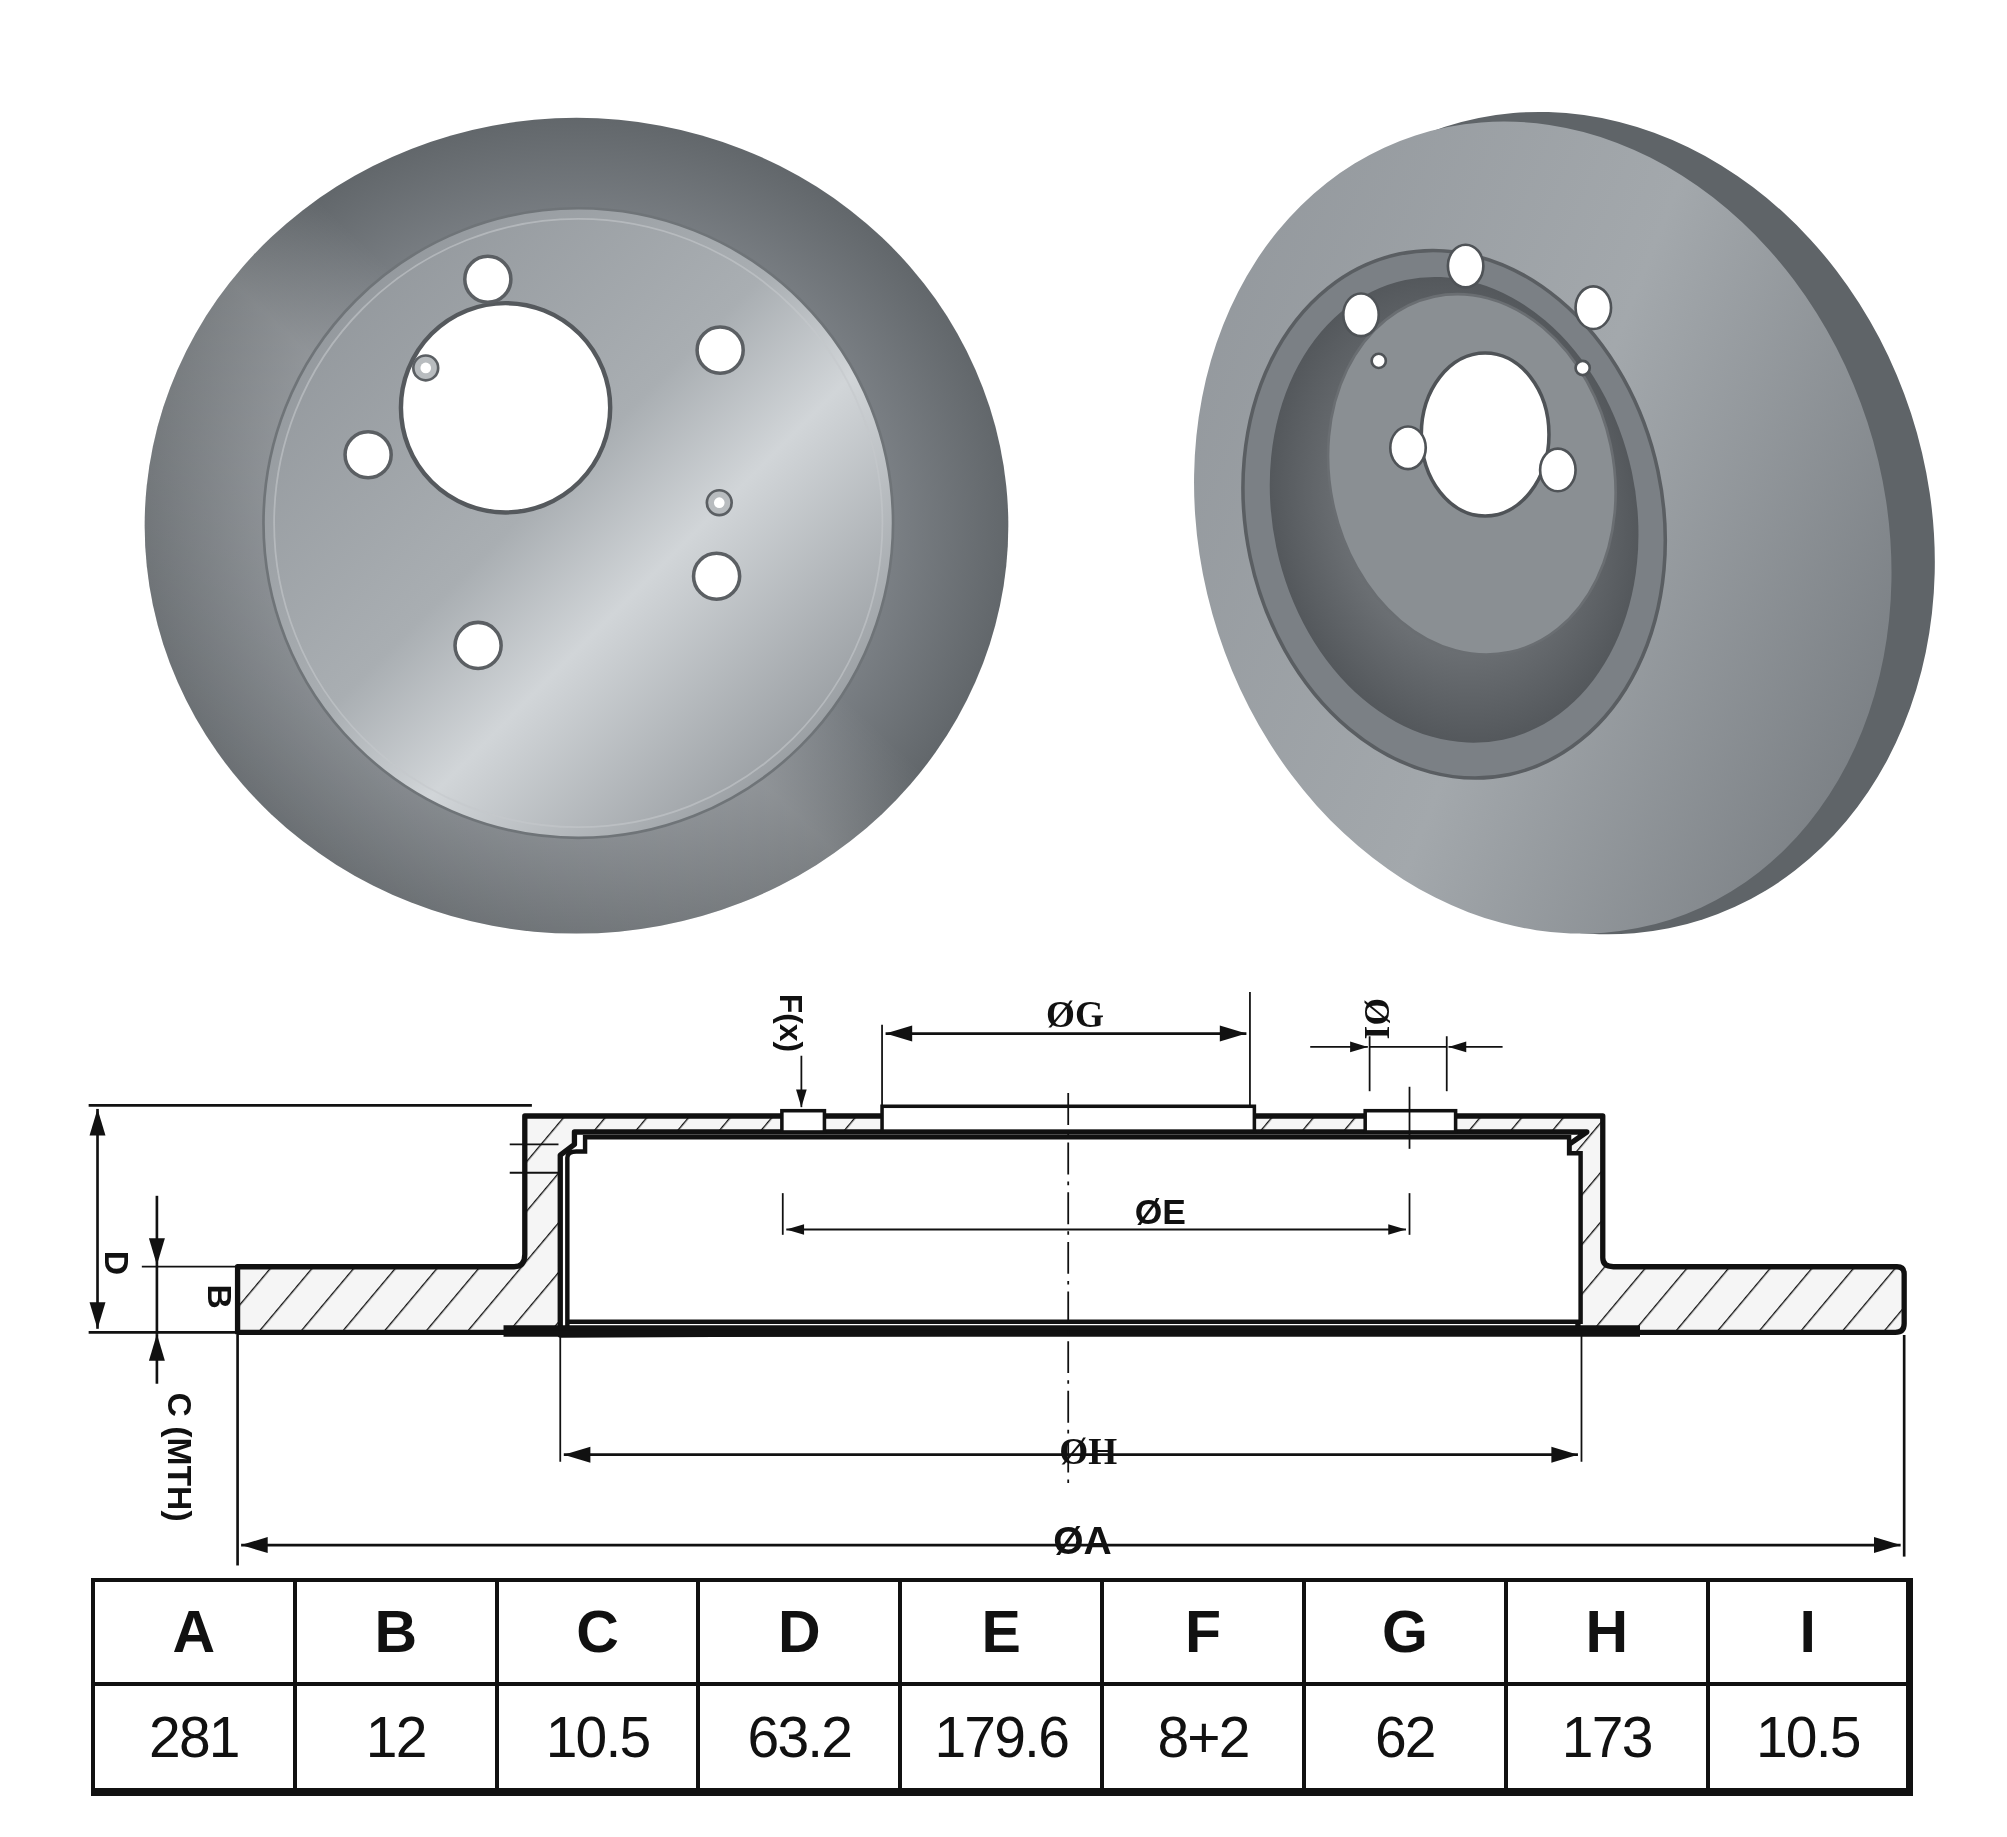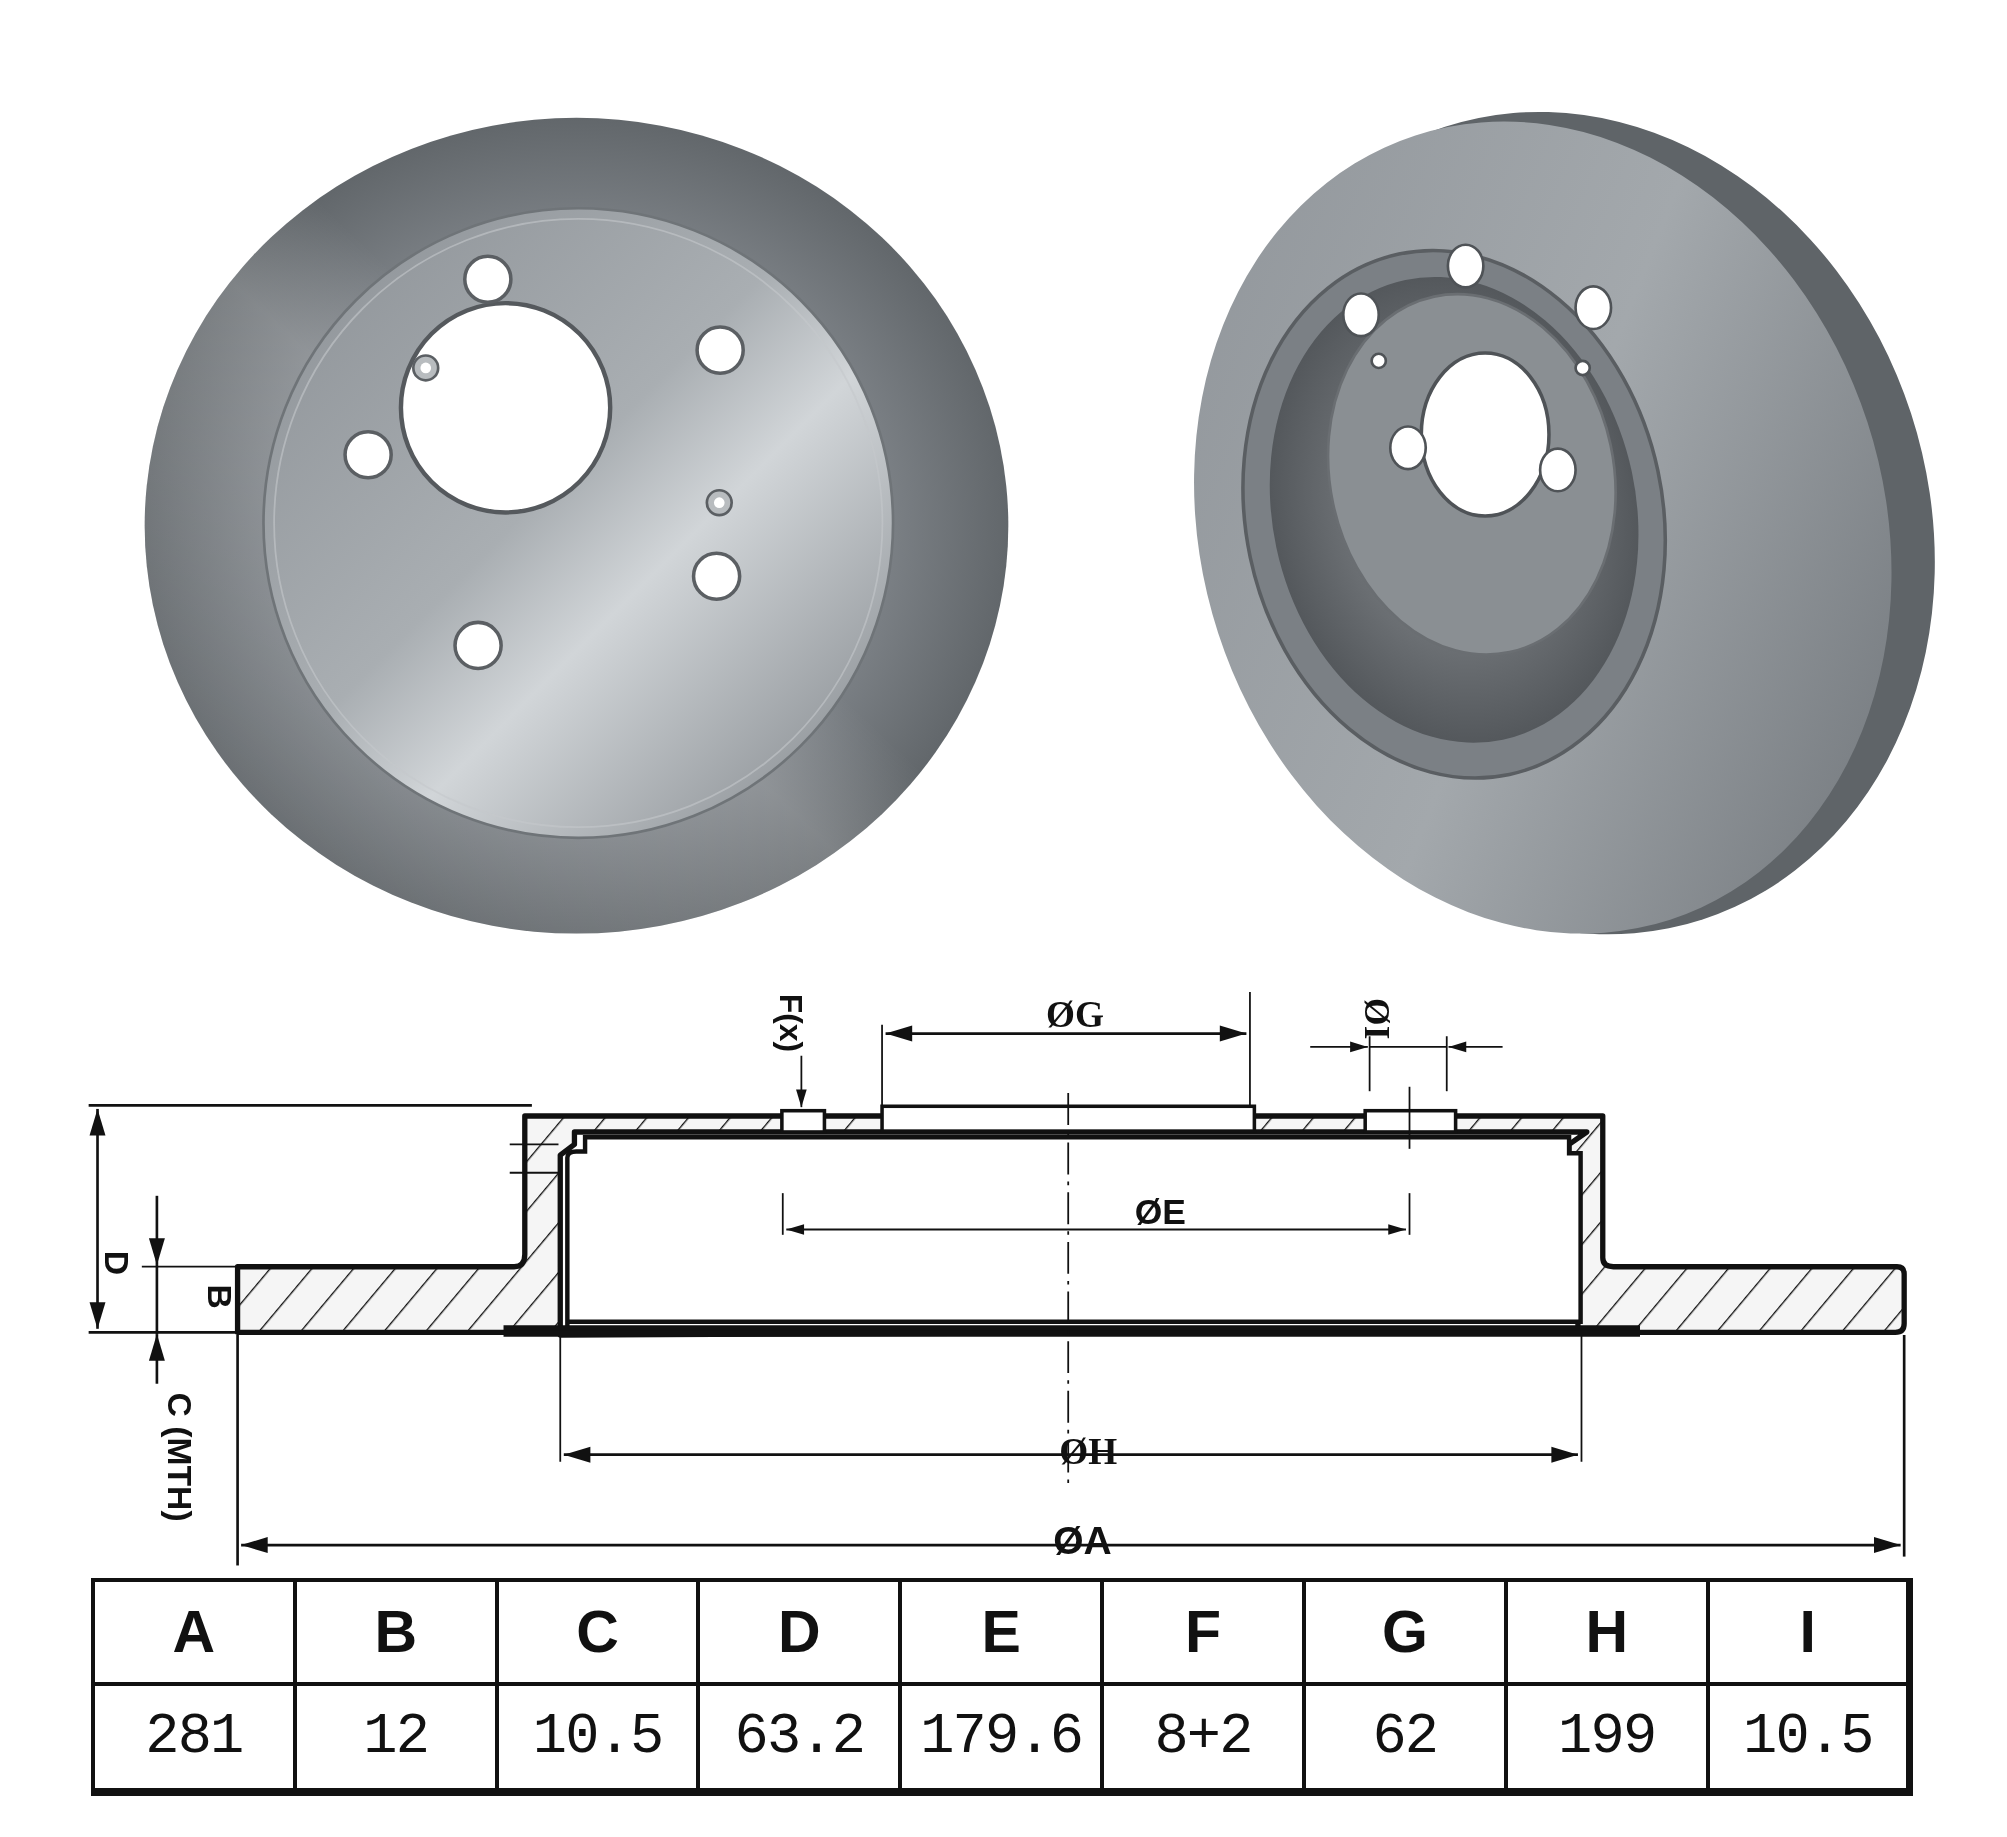--- a/index.html
+++ b/index.html
@@ -8,21 +8,21 @@
   .photo { position: absolute; }
   .drawing { position: absolute; left: 0; top: 958px; width: 2007px; height: 621px; }
   .spec-table { position: absolute; left: 91px; top: 1578px; width: 1822px; height: 202px;
                 border-collapse: collapse; table-layout: fixed; }
   .spec-table td { border: 4.4px solid #111; text-align: center; vertical-align: middle;
                    color: #111; padding: 0; }
   .spec-table tr.hdr td { height: 100px; font-family: "Liberation Sans", sans-serif;
                           font-weight: bold; font-size: 59px; }
   .spec-table tr.val td { height: 102px; font-family: "Liberation Sans Narrow", "Liberation Sans", sans-serif;
                           font-size: 57px; letter-spacing: -1.8px; }
-  .spec-table tr.val td { border-bottom-width: 8px; font-family: Liberation Mono, monospace; }
+  .spec-table tr.val td { border-bottom-width: 8px; }
   .spec-table td.last { border-right-width: 7px; }
   .lbl { font-family: "Liberation Serif", serif; font-weight: bold; fill: #111; }
   .lbl-sans { font-family: "Liberation Sans", sans-serif; font-weight: bold; fill: #111; }
 </style>
 </head>
 <body>
 
 <svg class="photo" style="left:142px; top:115px;" width="869" height="825" viewBox="0 0 980 930">
   <defs>
     <radialGradient id="discA" cx="50%" cy="50%" r="50%">
@@ -172,18 +172,18 @@
     <td class="last">I</td>
   </tr>
   <tr class="val">
     <td>281</td>
     <td>12</td>
     <td>10.5</td>
     <td>63.2</td>
     <td>179.6</td>
     <td>8+2</td>
     <td>62</td>
-    <td>199</td>
+    <td>173</td>
     <td class="last">10.5</td>
   </tr>
 </tbody>
   </table>
 
 
 </body></html>

